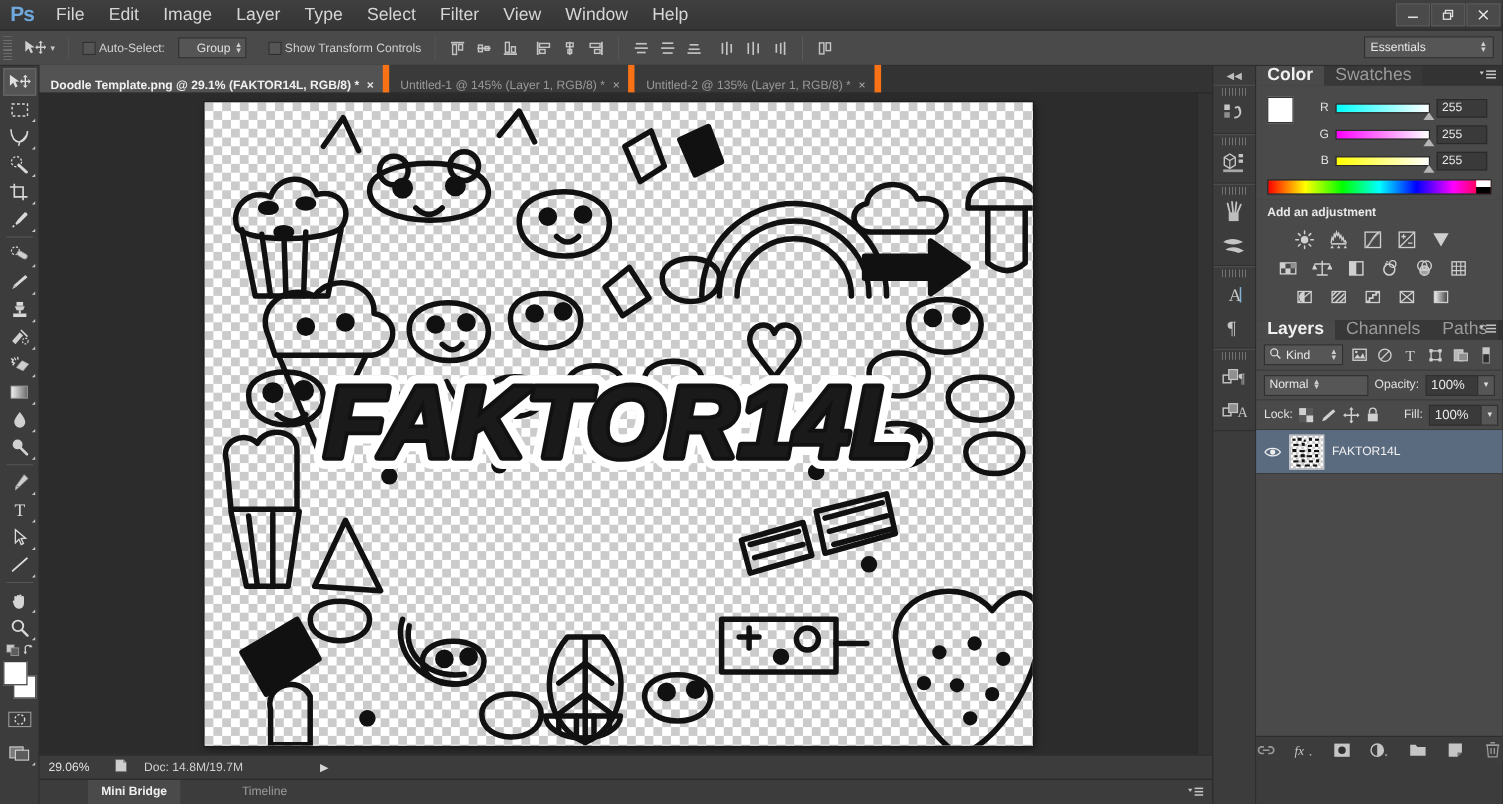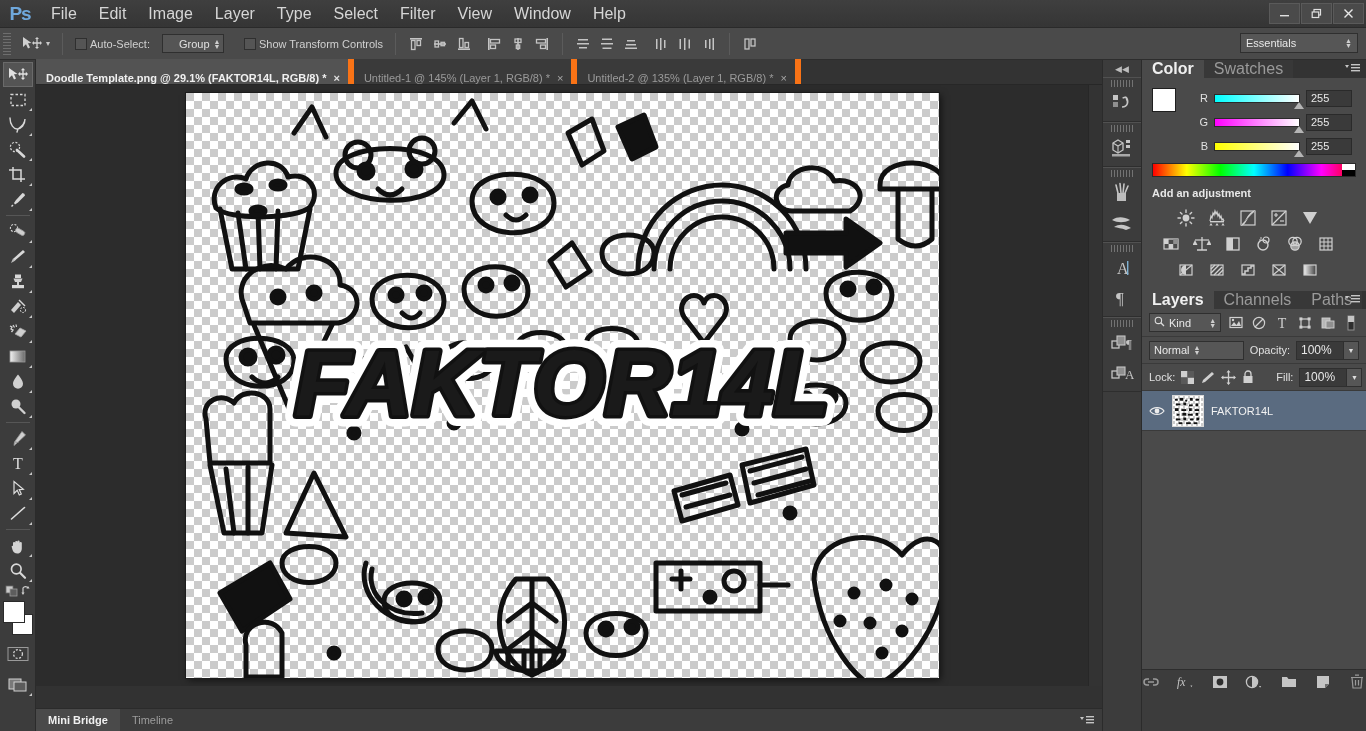--- a/index.html
+++ b/index.html
@@ -135,20 +135,21 @@
 
   
   .bottomtabs{
     position:absolute; left:36px; top:708px; width:1066px; height:23px;
     background:#3c3c3c; border-top:1px solid #2b2b2b;
     display:flex; align-items:center;
   }
   .btab{
     height:23px; padding:0 12px; display:flex; align-items:center; font-size:11px;
     color:#9c9c9c;
+    margin-left:44px;
   }
   .btab.active{ background:#4a4a4a; color:#f0f0f0; font-weight:bold; }
   .btab-menu{ position:absolute; right:8px; top:6px; }
 
   
   .icondock{
     position:absolute; left:1102px; top:60px; width:40px; height:671px;
     background:#3c3c3c; border-left:1px solid #2b2b2b; border-right:1px solid #2b2b2b;
   }
   .dock-collapse{ height:17px; display:flex; align-items:center; justify-content:center; color:#bdbdbd; font-size:9px; }
@@ -775,20 +776,33 @@
         </g>
 
         <text x="376" y="322" text-anchor="middle" font-family="Liberation Sans, sans-serif" font-size="92" font-weight="bold" font-style="italic" fill="#ffffff" stroke="#ffffff" stroke-width="22" stroke-linejoin="round" paint-order="stroke">FAKTOR14L</text>
         <text x="376" y="322" text-anchor="middle" font-family="Liberation Sans, sans-serif" font-size="92" font-weight="bold" font-style="italic" fill="#1a1a1a" stroke="#111111" stroke-width="7" stroke-linejoin="round" paint-order="stroke">FAKTOR14L</text>
         <text x="376" y="322" text-anchor="middle" font-family="Liberation Sans, sans-serif" font-size="92" font-weight="bold" font-style="italic" fill="#ffffff" stroke="none" opacity="0.0">FAKTOR14L</text>
       </svg>
     </div>
     <div class="vscroll"></div>
   </div>
 
+  <div class="statusbar">
+    <div class="zoomfield">29.06%</div>
+    <div style="margin-left:4px;">
+      <svg width="14" height="14" viewBox="0 0 14 14">
+        <path d="M2,1.5 L9,1.5 L12,4.5 L12,12.5 L2,12.5 Z" fill="#cfcfcf" stroke="#6a6a6a" stroke-width="0.8"></path>
+        <path d="M9,1.5 L9,4.5 L12,4.5" fill="#8f8f8f"></path>
+      </svg>
+    </div>
+    <div class="status-doc">
+      <span>Doc: 14.8M/19.7M</span>
+    </div>
+    <span class="status-arrow">▶</span>
+  </div>
 
   <div class="bottomtabs">
     <div class="btab active">Mini Bridge</div>
     <div class="btab">Timeline</div>
     <div class="btab-menu">
       <svg width="14" height="10" viewBox="0 0 14 10">
         <path d="M0,2 l4,0 l-2,3 z" fill="#c5c5c5"></path>
         <rect x="6" y="1" width="8" height="1.4" fill="#c5c5c5"></rect>
         <rect x="6" y="4" width="8" height="1.4" fill="#c5c5c5"></rect>
         <rect x="6" y="7" width="8" height="1.4" fill="#c5c5c5"></rect>

